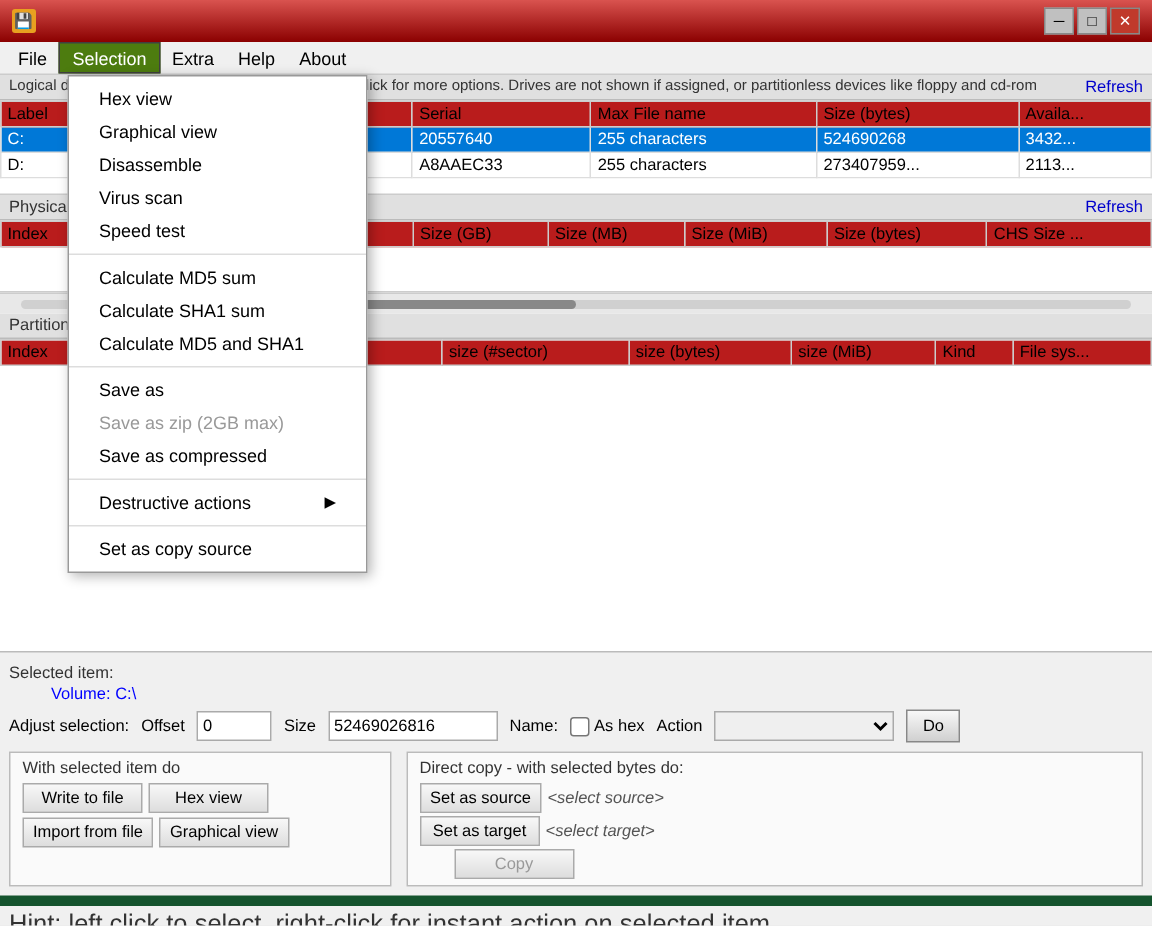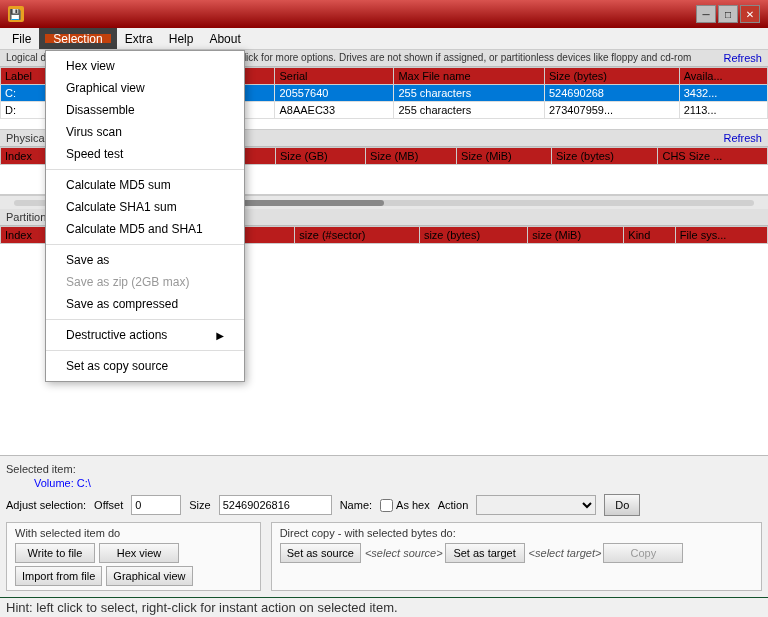--- a/index.html
+++ b/index.html
@@ -67,23 +67,23 @@
       cursor: pointer;
       height: 100%;
       display: flex;
       align-items: center;
     }
     .menu-item:hover, .menu-item.active {
       background: #0078d7;
       color: white;
     }
     .menu-item.active {
-      background: #c2410c;
+      background: #4d7c0f;
       color: white;
-      border: 6px solid #404040;
+      border: 1px solid #404040;
     }
 
     
     #dropdown-menu {
       position: absolute;
       top: 50px;
       left: 45px;
       background: white;
       border: 1px solid #999;
       box-shadow: 2px 2px 8px rgba(0,0,0,0.3);
@@ -217,21 +217,21 @@
       font-size: 11px;
       margin-bottom: 4px;
       color: #333;
     }
     .with-panel-btns {
       display: flex;
       gap: 4px;
     }
     .direct-copy-btns {
       display: flex;
-      flex-direction: row;
+      flex-direction: column;
       gap: 2px;
     }
     .dc-row {
       display: flex;
       align-items: center;
       gap: 4px;
     }
     .dc-label {
       font-size: 11px;
       color: #555;
@@ -242,26 +242,27 @@
       background: linear-gradient(to bottom, #f8f8f8, #ddd);
       padding: 1px 6px;
       font-size: 11px;
       cursor: pointer;
       height: 20px;
       min-width: 80px;
     }
     .btn-disabled {
       color: #999;
       cursor: default;
+      margin-left: 23px;
     }
     #hint-bar {
       background: #f0f0f0;
-      border-top: 1px solid #14532d;
+      border-top: 7px solid #14532d;
       padding: 2px 6px;
-      font-size: 13px;
+      font-size: 17px;
       color: #333;
       position: absolute;
       bottom: 0;
       left: 0;
       right: 0;
       height: 20px;
       display: flex;
       align-items: flex-start;
     }
     .checkbox-label {

